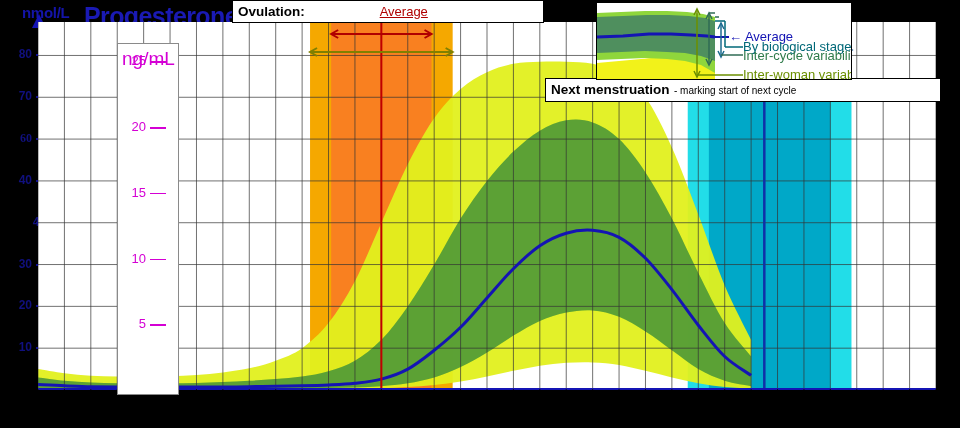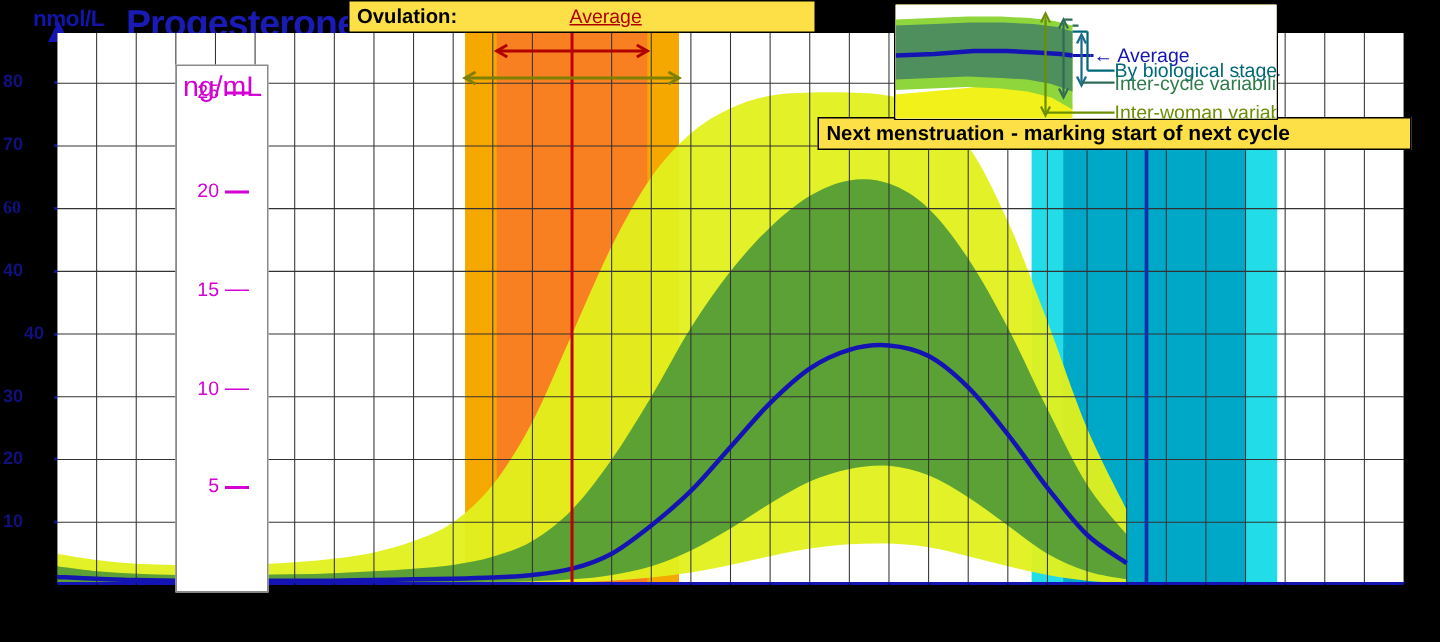--- a/index.html
+++ b/index.html
@@ -14,44 +14,44 @@
       font-size:25px;font-weight:bold;letter-spacing:-.6px;}
   .chart-sub{position:absolute;left:140px;top:27px;color:#0a0a40;
       font-size:9px;letter-spacing:.2px;}
 
   .yaxis{position:absolute;left:38px;top:22px;width:3px;height:368px;background:#1414b4;}
   .yarrow{position:absolute;left:32px;top:14px;width:0;height:0;
       border-left:7px solid transparent;border-right:7px solid transparent;
       border-bottom:14px solid #1414b4;}
   .ytick{position:absolute;left:36px;width:8px;height:2px;background:#101090;}
   .ylab{position:absolute;right:0;color:#10107e;font-size:12px;
-      font-weight:bold;text-align:left;width:30px;line-height:12px;}
+      font-weight:bold;text-align:right;width:30px;line-height:12px;}
 
   
   .ngbox{position:absolute;left:117px;top:43px;width:62px;height:352px;
       background:#fff;border:1px solid #8a8a8a;box-sizing:border-box;}
   .ngtitle{position:absolute;left:122px;top:48px;color:#d400d4;font-size:19px;}
   .nglab{position:absolute;color:#d400d4;font-size:13px;text-align:right;width:26px;}
   .ngtick{position:absolute;width:16px;height:1.5px;background:#d400d4;}
 
   
   .plot{position:absolute;left:38px;top:22px;width:898px;height:368px;overflow:hidden;}
   .plot svg{display:block;}
 
   
-  .callout{position:absolute;background:#fde047;border:1px solid #000;
+  .callout{position:absolute;background:#ffffff;border:1px solid #000;
       box-sizing:border-box;padding:2px 5px 3px 5px;}
   .c-ovul{left:232px;top:0px;width:312px;}
   .c-next{left:545px;top:78px;width:396px;}
   .c-leg {left:596px;top:2px;width:256px;height:78px;padding:0;overflow:hidden;}
 
   .row1{white-space:nowrap;line-height:15px;}
   .row2{white-space:nowrap;line-height:16px;margin-top:0px;}
   .bold-blk{color:#000;font-weight:bold;font-size:13.5px;}
-  .plain-blk{color:#000;font-size:14px;font-weight:bold;}
+  .plain-blk{color:#000;font-size:10px;}
   .u{text-decoration:underline;}
   .red{color:#b00000;font-size:13px;}
   .olive{color:#808000;font-size:13px;}
   .blue{color:#0000cc;font-size:13px;}
   .teal{color:#006878;font-size:13px;}
 
   .sp{display:inline-block;}
 
   
   .leg-wrap{position:relative;width:100%;height:100%;background:#fff;}

